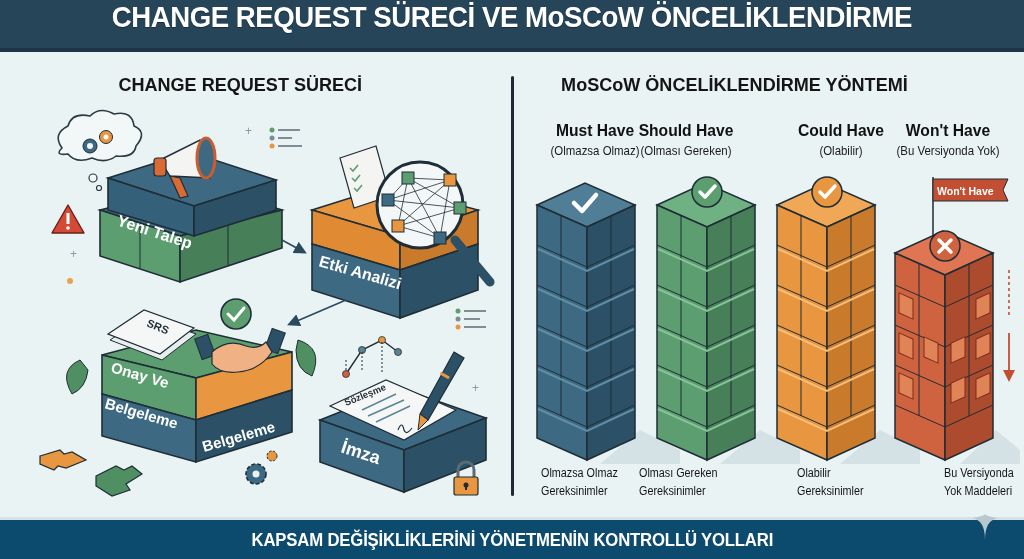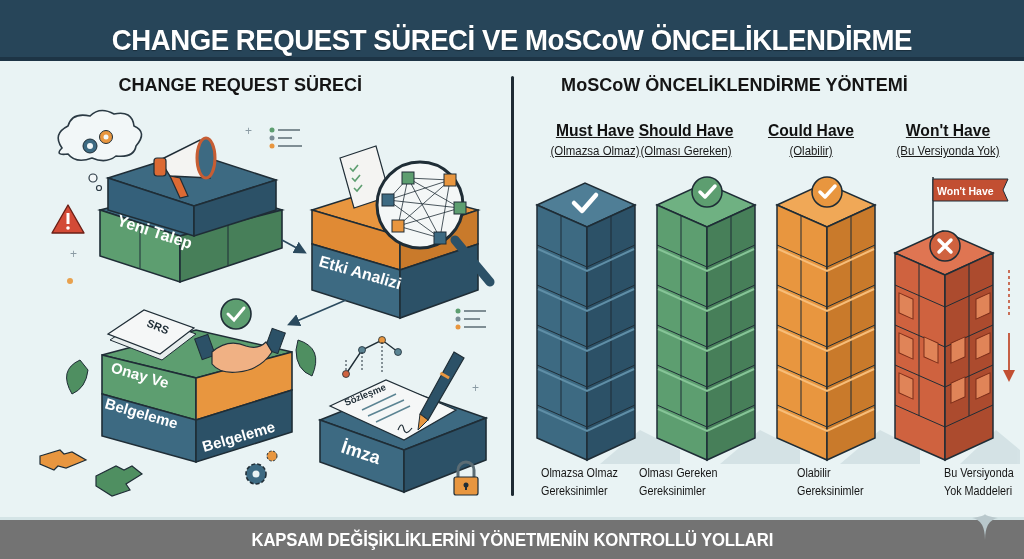--- a/index.html
+++ b/index.html
@@ -4,33 +4,33 @@
 <style>
   * { box-sizing: border-box; margin: 0; padding: 0; }
   html, body { width: 1024px; height: 559px; overflow: hidden; }
   body {
     background: #e9f3f4;
     font-family: "Liberation Sans", "DejaVu Sans", sans-serif;
     position: relative;
     color: #1a1a1a;
   }
   .top-bar {
-    position: absolute; left: 0; top: 0; width: 1024px; height: 61px;
+    position: absolute; left: 0; top: 0; width: 1024px; height: 52px;
     background: #274559;
     border-bottom: 4px solid #1d3445;
-    display: flex; align-items: flex-end; justify-content: center;
+    display: flex; align-items: flex-start; justify-content: center;
   }
   .top-bar .title {
     color: #ffffff; font-weight: bold; font-size: 30px;
     letter-spacing: -0.5px; transform: scaleX(0.92);
     text-shadow: 0 1px 1px rgba(0,0,0,0.35);
   }
   .bottom-bar {
     position: absolute; left: 0; top: 517px; width: 1024px; height: 42px;
-    background: #737373;
+    background: #0c4a6e;
     border-top: 3px solid #d4e4e6;
     display: flex; align-items: center; justify-content: center;
   }
   .bottom-bar .subtitle {
     color: #ffffff; font-weight: bold; font-size: 19px;
     transform: scaleX(0.88); letter-spacing: -0.2px;
   }
   .sparkle {
     position: absolute; right: 26px; top: 514px; width: 26px; height: 26px;
   }
@@ -40,21 +40,21 @@
   }
   .left-title { left: 112px; }
   .right-title { left: 552px; }
   .divider {
     position: absolute; left: 511px; top: 76px; width: 3px; height: 420px;
     background: #1e2a33; border-radius: 2px;
   }
   .illus { position: absolute; left: 0; top: 95px; }
 
   .cat-head {
-    position: absolute; top: 121px; width: 120px; text-align: center; text-decoration: underline;
+    position: absolute; top: 121px; width: 120px; text-align: center;
   }
   .cat-head .name {
     font-weight: bold; font-size: 17px; color: #111; display: block;
     transform: scaleX(0.92); white-space: nowrap;
   }
   .cat-head .sub {
     font-size: 13px; color: #1a1a1a; display: block; margin-top: 2px;
     transform: scaleX(0.88); white-space: nowrap;
   }
   .cat-foot {
@@ -265,21 +265,21 @@
 </svg>
 
 <div class="cat-head" style="left:535px">
   <span class="name">Must Have</span>
   <span class="sub">(Olmazsa Olmaz)</span>
 </div>
 <div class="cat-head" style="left:626px">
   <span class="name">Should Have</span>
   <span class="sub">(Olması Gereken)</span>
 </div>
-<div class="cat-head" style="left:751px">
+<div class="cat-head" style="left:781px">
   <span class="name">Could Have</span>
   <span class="sub">(Olabilir)</span>
 </div>
 <div class="cat-head" style="left:888px">
   <span class="name">Won't Have</span>
   <span class="sub">(Bu Versiyonda Yok)</span>
 </div>
 
 <svg style="position:absolute;left:520px;top:165px" width="504" height="300" viewBox="520 165 504 300">
 

